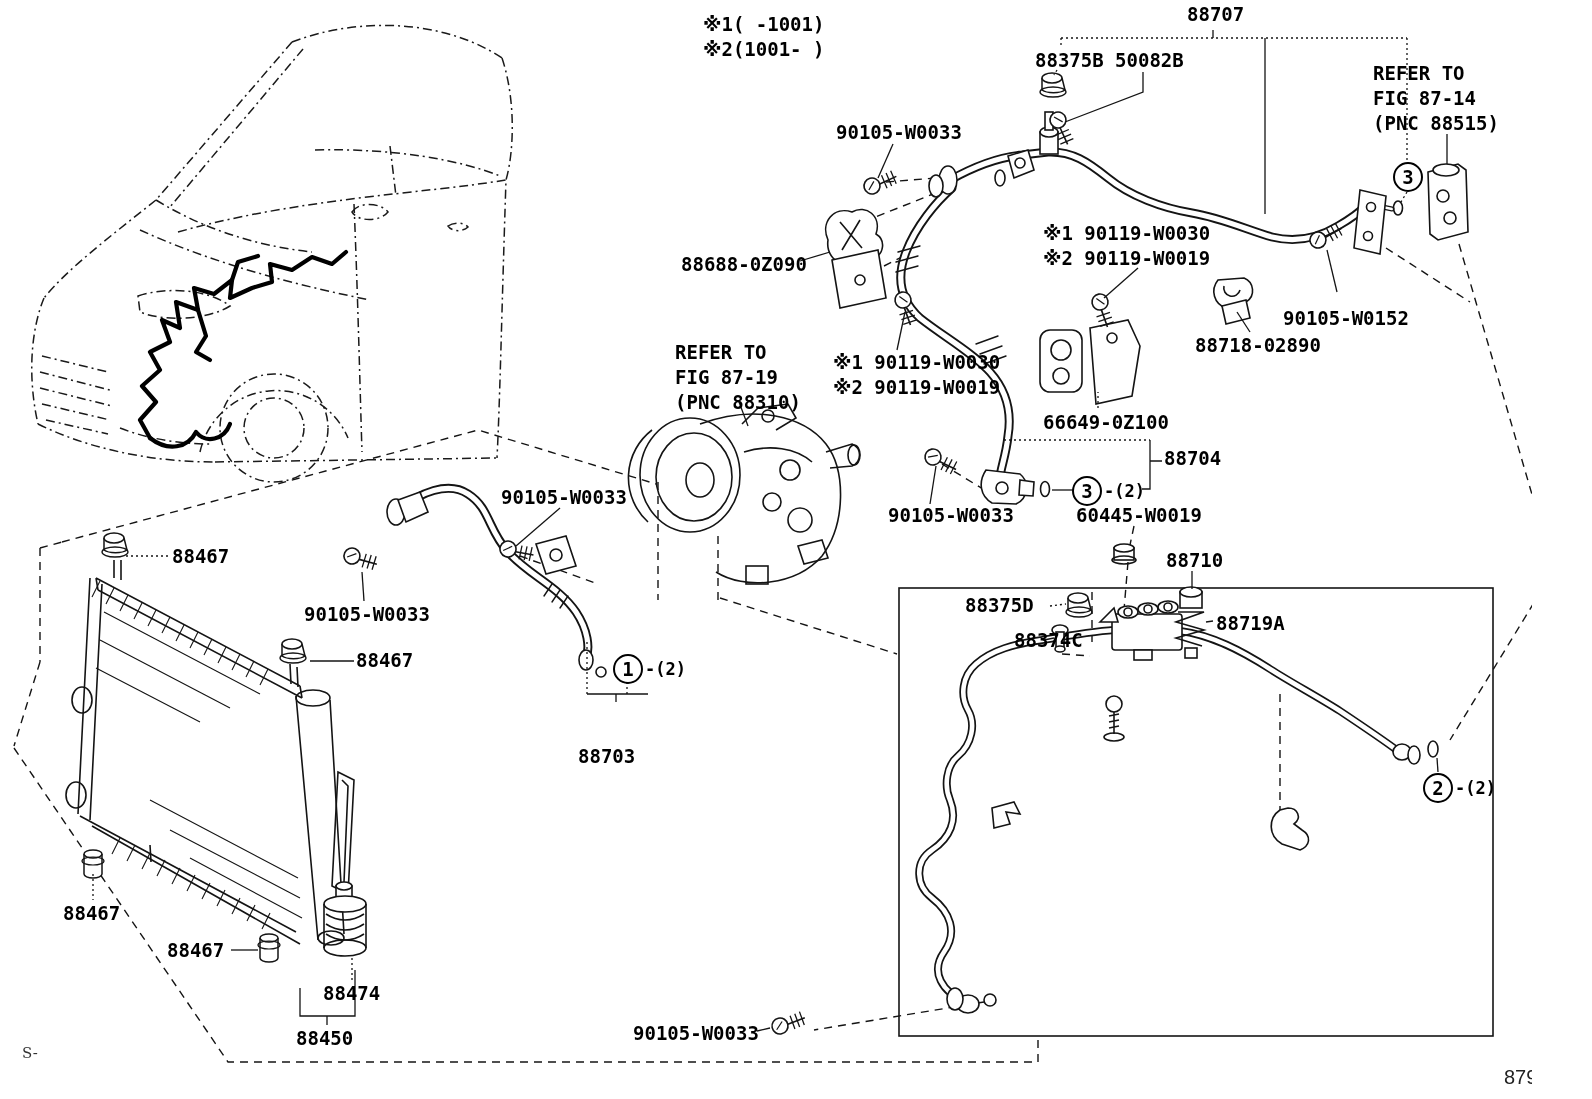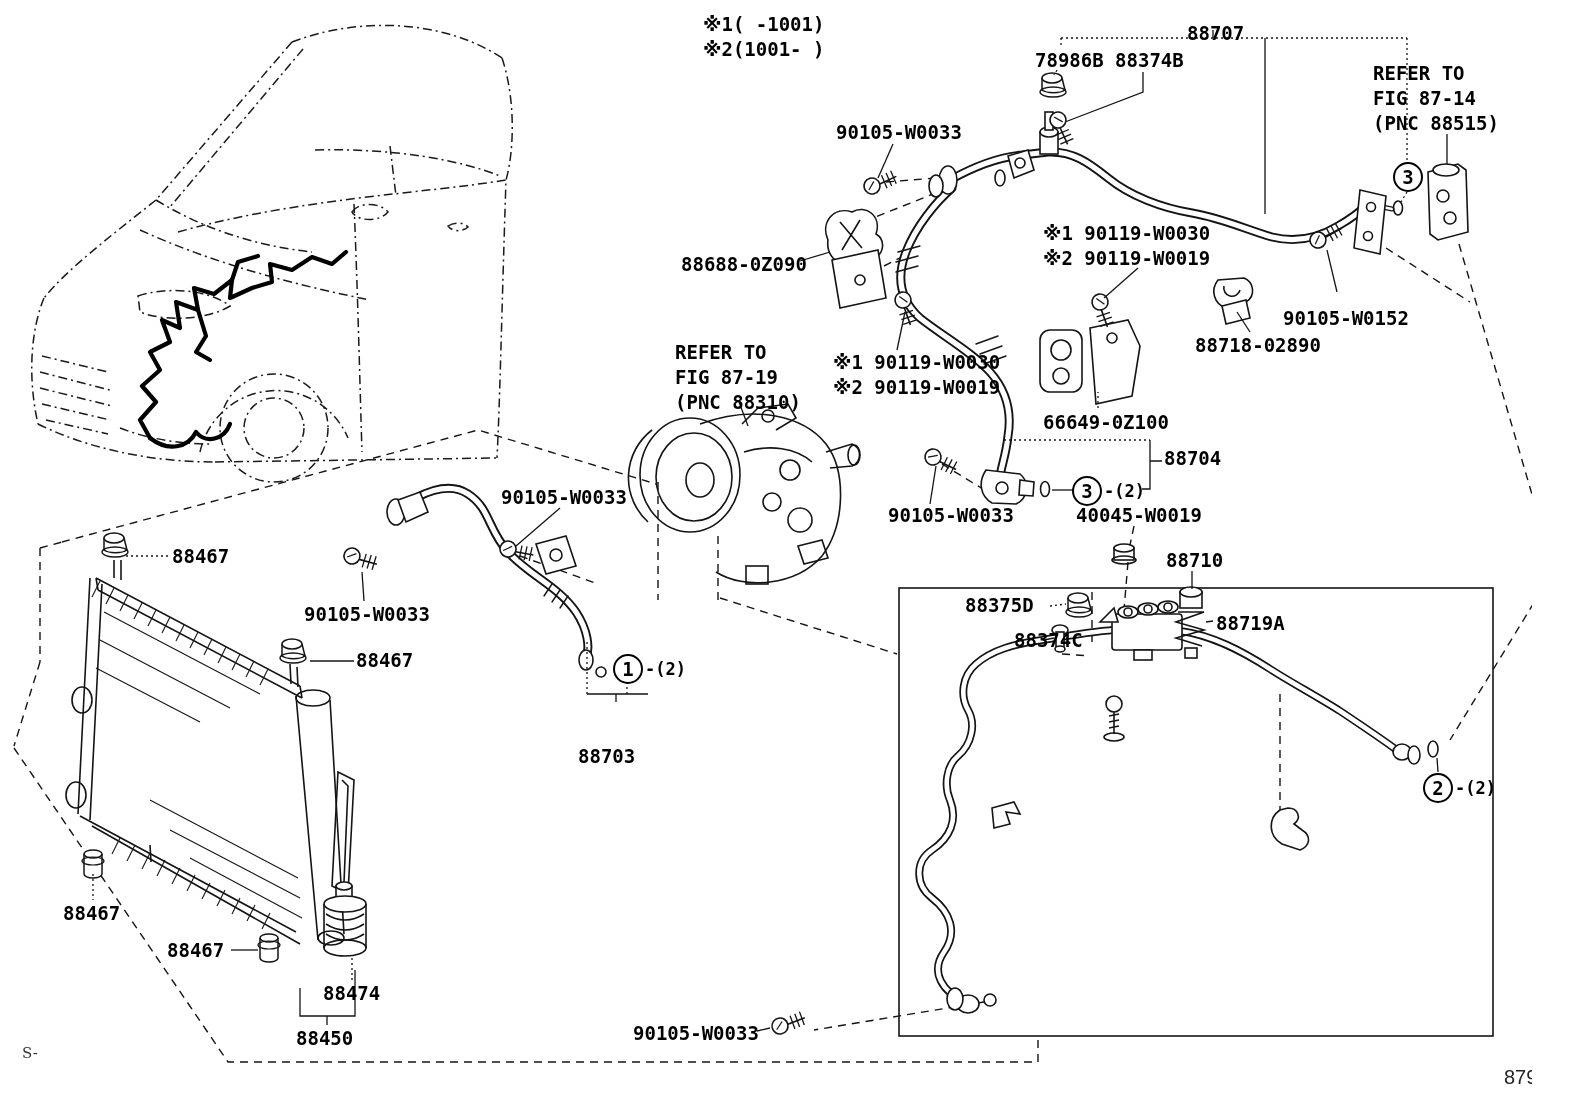--- a/index.html
+++ b/index.html
@@ -288,40 +288,40 @@
     <path d="M231,950 L258,950"></path>
     <path d="M352,958 L352,980" stroke-dasharray="2 3"></path>
     <path d="M300,988 L300,1016 L355,1016 L355,970 M327,1016 L327,1025"></path>
     <path d="M757,1031 L770,1028"></path>
     <path d="M1437,758 L1438,772"></path>
   </g>
 </svg>
 
   <div class="pn" style="left:703px;top:12px">※1(  -1001)
 ※2(1001-  )</div>
-  <div class="pn" style="left:1187px;top:21px">88707</div>
-  <div class="pn" style="left:1035px;top:48px">78986B 88374B</div>
+  <div class="pn" style="left:1187px;top:2px">88707</div>
+  <div class="pn" style="left:1035px;top:48px">88375B 50082B</div>
   <div class="pn" style="left:1373px;top:61px">REFER TO
 FIG 87-14
 (PNC 88515)</div>
   <div class="pn" style="left:836px;top:120px">90105-W0033</div>
   <div class="pn" style="left:681px;top:252px">88688-0Z090</div>
   <div class="pn" style="left:1043px;top:221px">※1 90119-W0030
 ※2 90119-W0019</div>
   <div class="pn" style="left:1283px;top:306px">90105-W0152</div>
   <div class="pn" style="left:1195px;top:333px">88718-02890</div>
   <div class="pn" style="left:675px;top:340px">REFER TO
 FIG 87-19
 (PNC 88310)</div>
   <div class="pn" style="left:833px;top:350px">※1 90119-W0030
 ※2 90119-W0019</div>
   <div class="pn" style="left:1043px;top:410px">66649-0Z100</div>
   <div class="pn" style="left:1164px;top:446px">88704</div>
   <div class="pn" style="left:888px;top:503px">90105-W0033</div>
-  <div class="pn" style="left:1076px;top:503px">40045-W0019</div>
+  <div class="pn" style="left:1076px;top:503px">60445-W0019</div>
   <div class="pn" style="left:1166px;top:548px">88710</div>
   <div class="pn" style="left:965px;top:593px">88375D</div>
   <div class="pn" style="left:1014px;top:628px">88374C</div>
   <div class="pn" style="left:1216px;top:611px">88719A</div>
   <div class="pn" style="left:172px;top:544px">88467</div>
   <div class="pn" style="left:501px;top:485px">90105-W0033</div>
   <div class="pn" style="left:304px;top:602px">90105-W0033</div>
   <div class="pn" style="left:356px;top:648px">88467</div>
   <div class="pn" style="left:578px;top:744px">88703</div>
   <div class="pn" style="left:63px;top:901px">88467</div>

